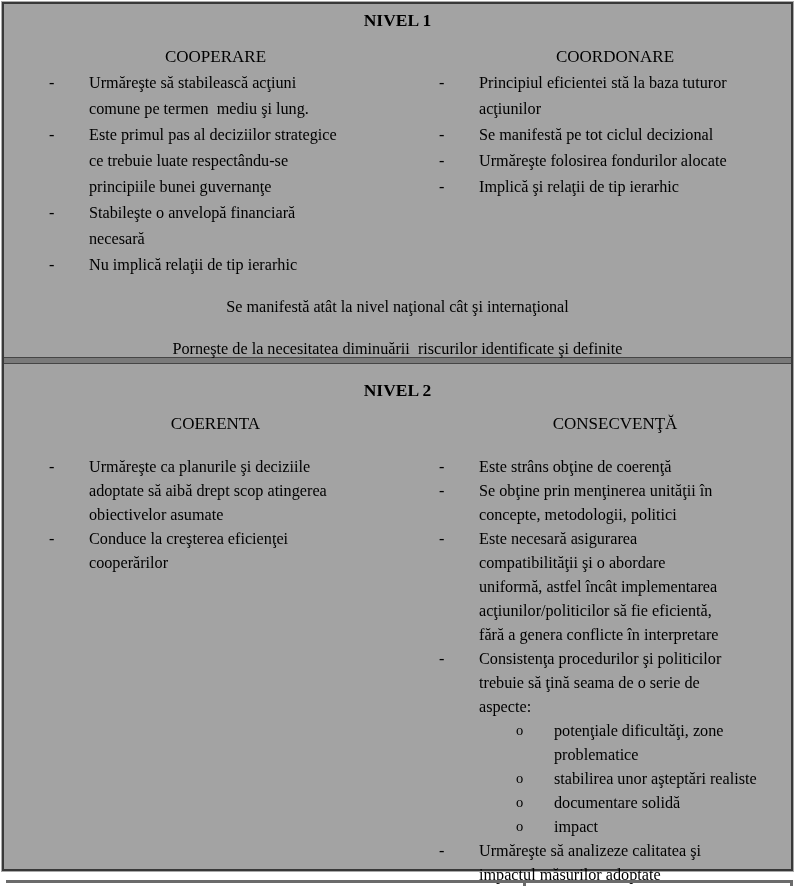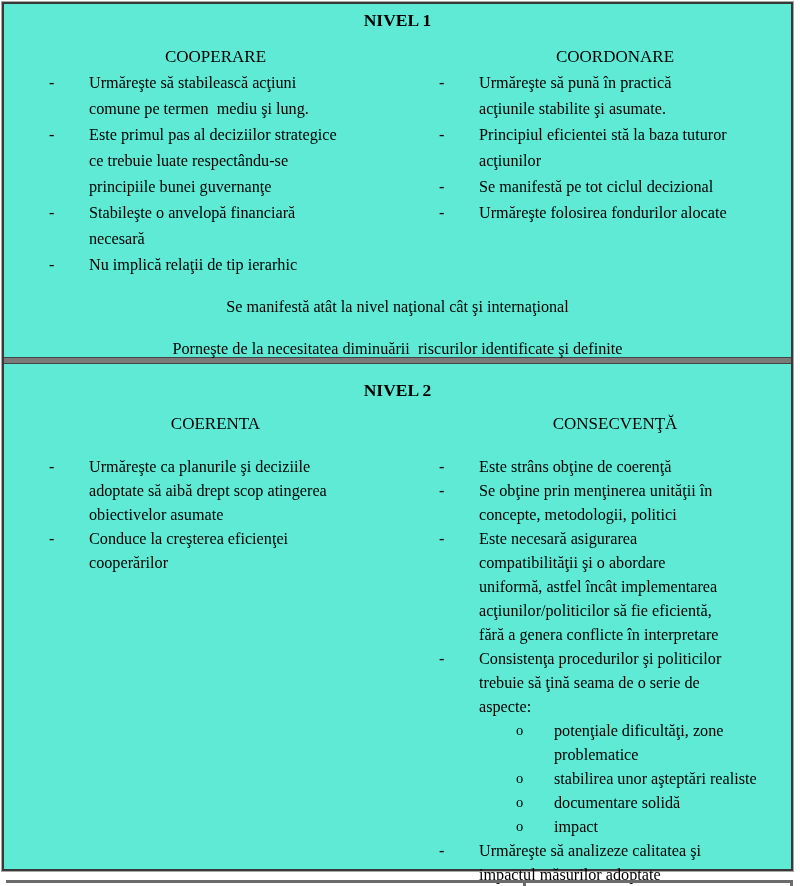--- a/index.html
+++ b/index.html
@@ -11,21 +11,21 @@
     color: #000000;
   }
   .page { position: relative; width: 800px; height: 886px; }
 
   .main-table {
     position: absolute; left: 2px; top: 2px;
     width: 791px; height: 869px;
     border: 2px solid #383838;
     outline: 1px solid #a9a9a9;
     box-sizing: border-box;
-    background: #5eead4;
+    background: #a3a3a3;
   }
 
   .level { position: relative; box-sizing: border-box; }
   .level-1 { height: 349px; }
   .level-2 { height: 509px; }
 
   .row-divider {
     height: 5px;
     background: #7a7a7a;
     border-top: 1px solid #454545;
@@ -124,26 +124,25 @@
 ce trebuie luate respectându-se
 principiile bunei guvernanţe</span></li>
             <li class="bullet-item"><span class="bullet-text">Stabileşte o anvelopă financiară
 necesară</span></li>
             <li class="bullet-item"><span class="bullet-text">Nu implică relaţii de tip ierarhic</span></li>
           </ul>
         </div>
         <div class="col col-right">
           <h3 class="col-heading">COORDONARE</h3>
           <ul class="bullet-list">
-            <li class="bullet-item"><span class="bullet-text">Urmăreşte să pună în practică
-acţiunile stabilite şi asumate.</span></li>
             <li class="bullet-item"><span class="bullet-text">Principiul eficientei stă la baza tuturor
 acţiunilor</span></li>
             <li class="bullet-item"><span class="bullet-text">Se manifestă pe tot ciclul decizional</span></li>
             <li class="bullet-item"><span class="bullet-text">Urmăreşte folosirea fondurilor alocate</span></li>
+            <li class="bullet-item"><span class="bullet-text">Implică şi relaţii de tip ierarhic</span></li>
           </ul>
         </div>
       </div>
       <div class="footer-lines">
         <p class="footer-line">Se manifestă atât la nivel naţional cât şi internaţional</p>
         <p class="footer-line">Porneşte de la necesitatea diminuării  riscurilor identificate şi definite</p>
       </div>
     </section>
 
     <div class="row-divider"></div>

